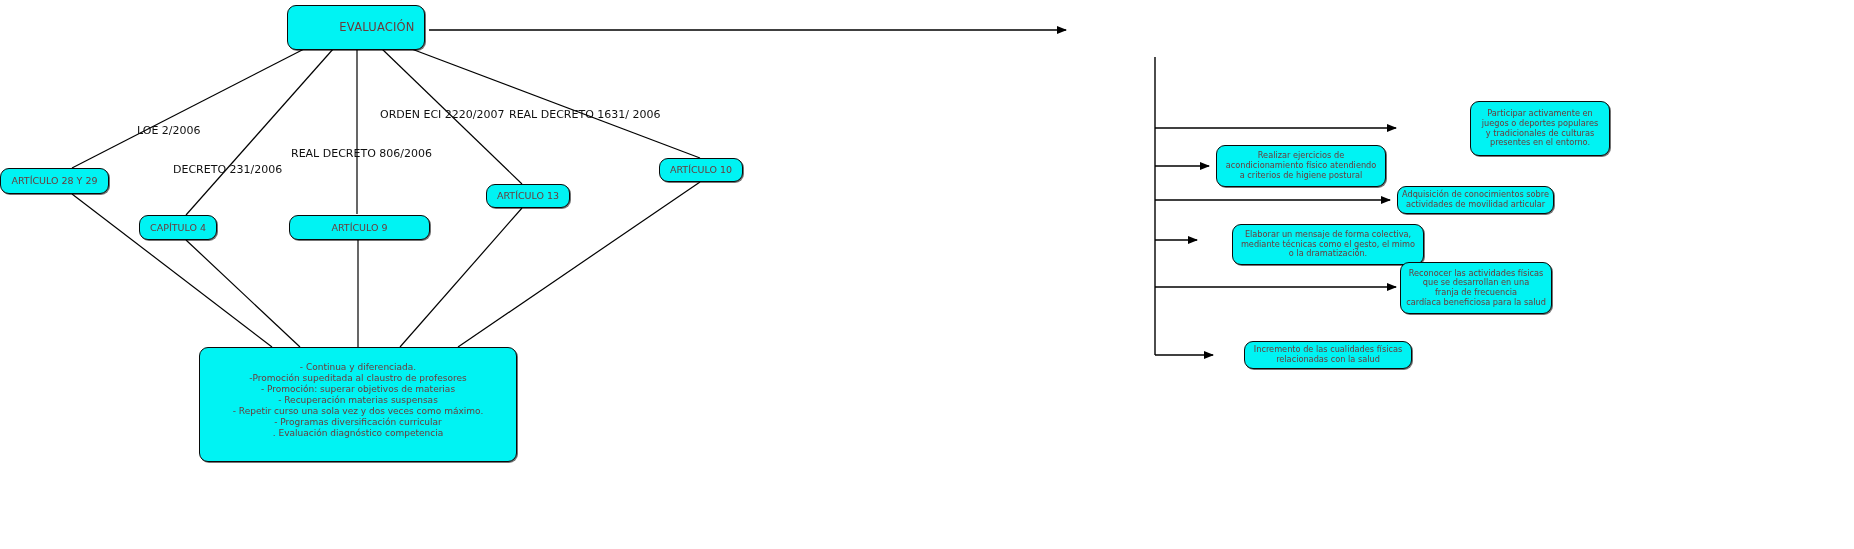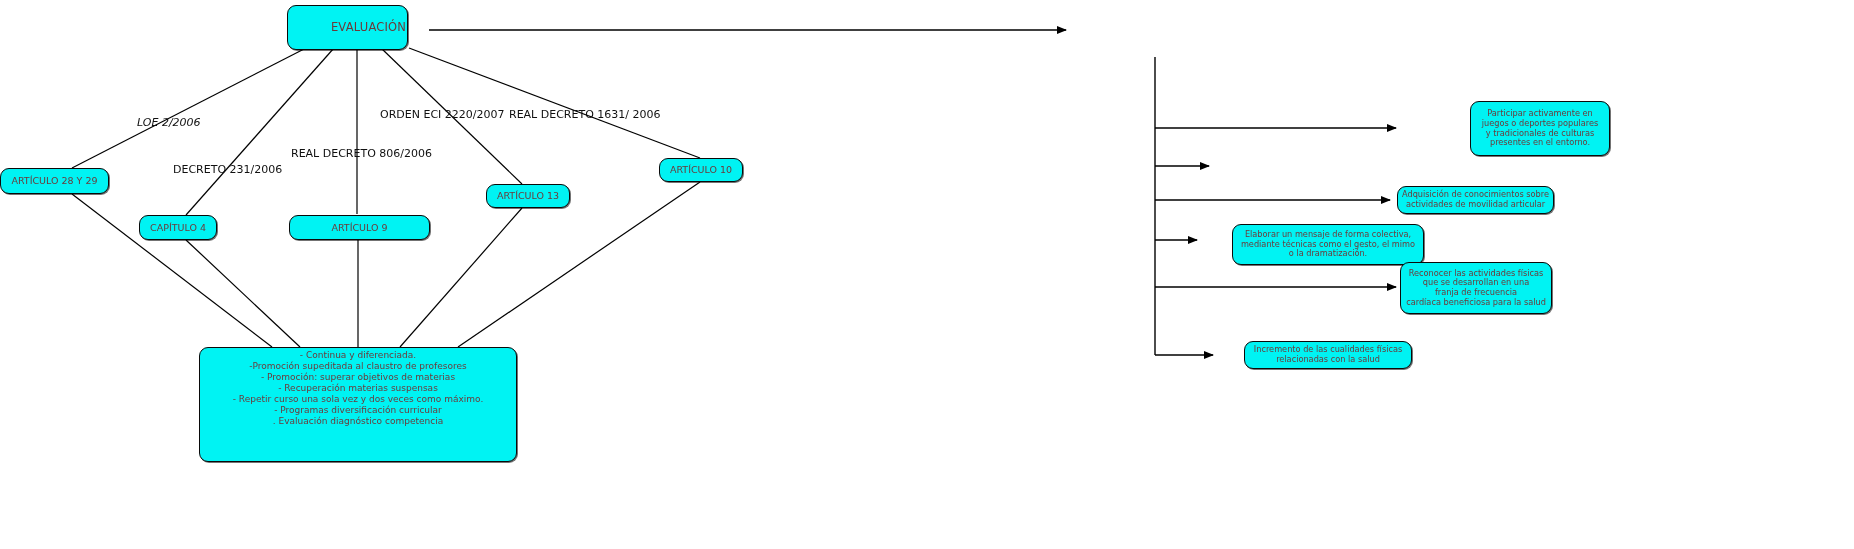--- a/index.html
+++ b/index.html
@@ -48,21 +48,21 @@
   }
   .node.small {
     font-size: 9.5px;
   }
   .node.tiny {
     font-size: 8.2px;
   }
   .node.list {
     font-size: 9px;
     align-items: flex-start;
-    padding-top: 2px;
+    padding-top: 14px;
     line-height: 1.22;
   }
   .edge-label {
     position: absolute;
     color: #101010;
     font-size: 11px;
     white-space: nowrap;
     background: transparent;
   }
 </style>
@@ -99,21 +99,21 @@
     <line x1="1155" y1="57" x2="1155" y2="355" stroke="#000000" stroke-width="1.4"></line>
 
     <line x1="1155" y1="128" x2="1396" y2="128" stroke="#000000" stroke-width="1.4" marker-end="url(#arrow)"></line>
     <line x1="1155" y1="166" x2="1209" y2="166" stroke="#000000" stroke-width="1.4" marker-end="url(#arrow)"></line>
     <line x1="1155" y1="200" x2="1390" y2="200" stroke="#000000" stroke-width="1.4" marker-end="url(#arrow)"></line>
     <line x1="1155" y1="240" x2="1197" y2="240" stroke="#000000" stroke-width="1.4" marker-end="url(#arrow)"></line>
     <line x1="1155" y1="287" x2="1396" y2="287" stroke="#000000" stroke-width="1.4" marker-end="url(#arrow)"></line>
     <line x1="1155" y1="355" x2="1213" y2="355" stroke="#000000" stroke-width="1.4" marker-end="url(#arrow)"></line>
   </svg>
 
-  <div class="node big" style="left:287px; top:5px; width:121px; height:45px;padding-left:46px;">EVALUACIÓN</div>
+  <div class="node big" style="left:287px; top:5px; width:138px; height:45px;padding-left:46px;">EVALUACIÓN</div>
 
 
   <div class="node small" style="left:0px; top:168px; width:109px; height:26px;">ARTÍCULO 28 Y 29</div>
 
   <div class="node small" style="left:139px; top:215px; width:78px; height:25px;">CAPÍTULO 4</div>
 
   <div class="node small" style="left:289px; top:215px; width:141px; height:25px;">ARTÍCULO 9</div>
 
   <div class="node small" style="left:486px; top:184px; width:84px; height:24px;">ARTÍCULO 13</div>
 
@@ -125,37 +125,40 @@
 - Recuperación materias suspensas
 - Repetir curso una sola vez y dos veces como máximo.
 - Programas diversificación curricular
 . Evaluación diagnóstico competencia</div>
 
   <div class="node tiny" style="left:1470px; top:101px; width:140px; height:55px;">Participar activamente en
 juegos o deportes populares
 y tradicionales de culturas
 presentes en el entorno.</div>
 
+  <div class="node tiny" style="left:1216px; top:145px; width:170px; height:42px;">Realizar ejercicios de
+acondicionamiento físico atendiendo
+a criterios de higiene postural</div>
 
   <div class="node tiny" style="left:1397px; top:186px; width:157px; height:28px;">Adquisición de conocimientos sobre
 actividades de movilidad articular</div>
 
   <div class="node tiny" style="left:1204px; top:224px; width:192px; height:41px;margin-left:28px;">Elaborar un mensaje de forma colectiva,
 mediante técnicas como el gesto, el mimo
 o la dramatización.</div>
 
   <div class="node tiny" style="left:1400px; top:262px; width:152px; height:52px;">Reconocer las actividades físicas
 que se desarrollan en una
 franja de frecuencia
 cardíaca beneficiosa para la salud</div>
 
   <div class="node tiny" style="left:1220px; top:341px; width:168px; height:28px;margin-left:24px;">Incremento de las cualidades físicas
 relacionadas con la salud</div>
 
-  <div class="edge-label" style="left:137px; top:116px;font-style:italic;">LOE 2/2006</div>
+  <div class="edge-label" style="left:137px; top:124px;">LOE 2/2006</div>
 
   <div class="edge-label" style="left:173px; top:155px;margin-top:8px;">DECRETO 231/2006</div>
 
   <div class="edge-label" style="left:291px; top:147px;">REAL DECRETO 806/2006</div>
 
   <div class="edge-label" style="left:380px; top:108px;">ORDEN ECI 2220/2007</div>
 
   <div class="edge-label" style="left:509px; top:108px;">REAL DECRETO 1631/ 2006</div>
 
 </div>

